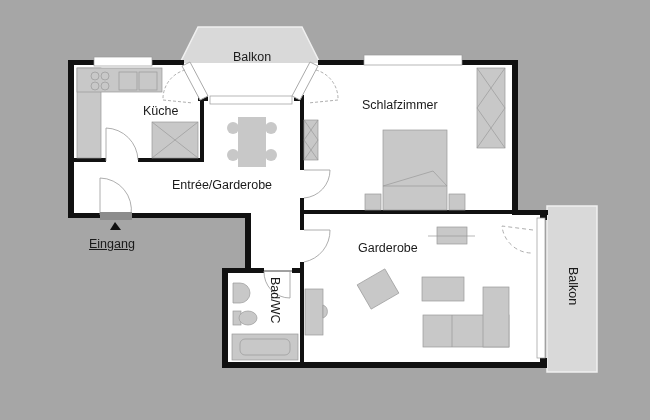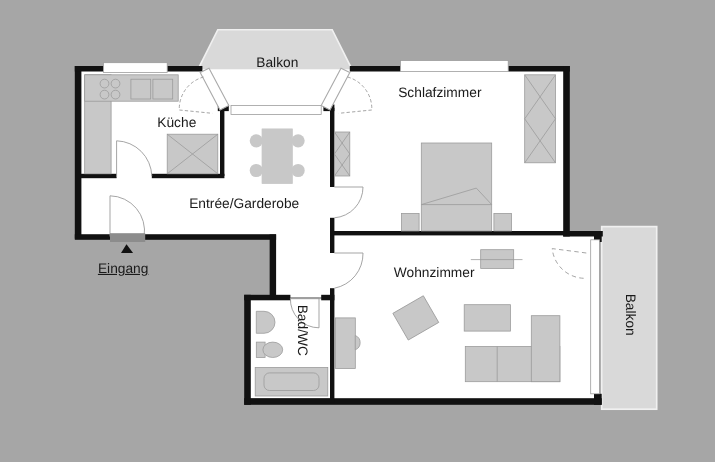--- a/index.html
+++ b/index.html
@@ -151,18 +151,18 @@
     <path d="M 233 283 L 240 283 A 10 10 0 0 1 240 303 L 233 303 Z"></path>
     <rect x="233" y="311" width="8" height="14"></rect>
     <ellipse cx="248" cy="318" rx="9" ry="7"></ellipse>
     <rect x="232" y="334" width="66" height="26"></rect>
     <rect x="240" y="339" width="50" height="16" rx="5"></rect>
   </g>
 </svg>
 
 <div class="label" style="left:233px;top:50px;">Balkon</div>
 <div class="label" style="left:111px;top:104px;margin-left:32px;">Küche</div>
-<div class="label" style="left:362px;top:77px;">Schlafzimmer</div>
+<div class="label" style="left:362px;top:98px;">Schlafzimmer</div>
 <div class="label" style="left:172px;top:178px;text-align:right;">Entrée/Garderobe</div>
-<div class="label" style="left:358px;top:241px;">Wohnzimmer</div>
+<div class="label" style="left:358px;top:241px;">Garderobe</div>
 <div class="label" style="left:89px;top:237px;text-decoration:underline;">Eingang</div>
 <div class="label vert" style="left:282px;top:277px;transform:rotate(90deg);">Bad/WC</div>
 <div class="label vert" style="left:580px;top:267px;transform:rotate(90deg);">Balkon</div>
 
 </body></html>

